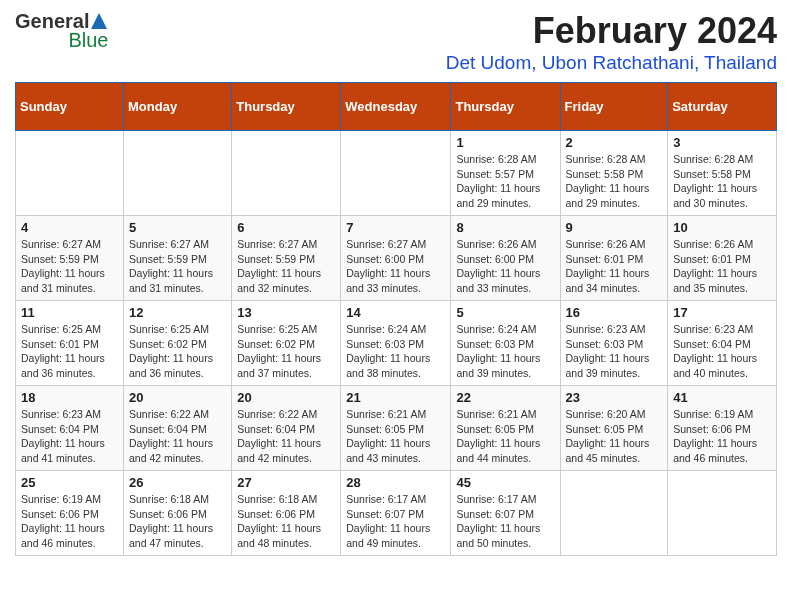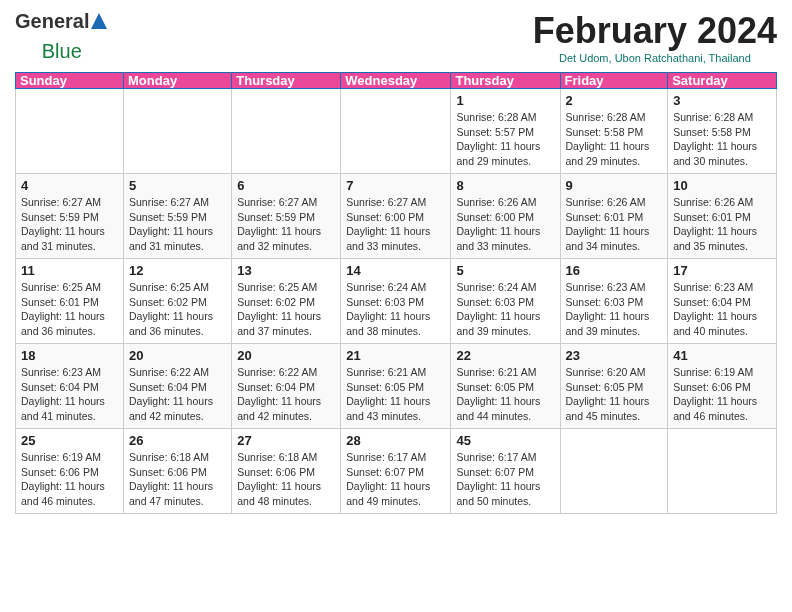--- a/index.html
+++ b/index.html
@@ -12,48 +12,47 @@
     }
     .header {
       display: flex;
       justify-content: space-between;
       align-items: flex-start;
       margin-bottom: 8px;
     }
     .logo {
       display: flex;
       flex-direction: column;
-      align-items: center;
-      gap: 11px;
+      align-items: flex-end;
     }
     .logo-top {
       display: flex;
       align-items: center;
     }
     .title-area {
-      text-align: center;
+      text-align: right;
     }
     .month-title {
       font-size: 36px;
       font-weight: bold;
       color: #222;
     }
     .location-title {
-      font-size: 11px;
-      color: #0f766e;
+      font-size: 19px;
+      color: #1d4ed8;
     }
     .calendar {
       width: 100%;
       border-collapse: collapse;
       border: 1px solid #ccc;
     }
     .calendar th {
-      background-color: #ec4899;
+      background-color: #c2410c;
       color: #fff;
-      padding: 0 4px;
+      padding: 16px 4px;
       text-align: left;
       font-size: 13px;
       border: 1px solid #1a6ab5;
     }
     .calendar td {
       vertical-align: top;
       border: 1px solid #ccc;
       padding: 4px 5px;
       font-size: 11px;
       color: #333;

